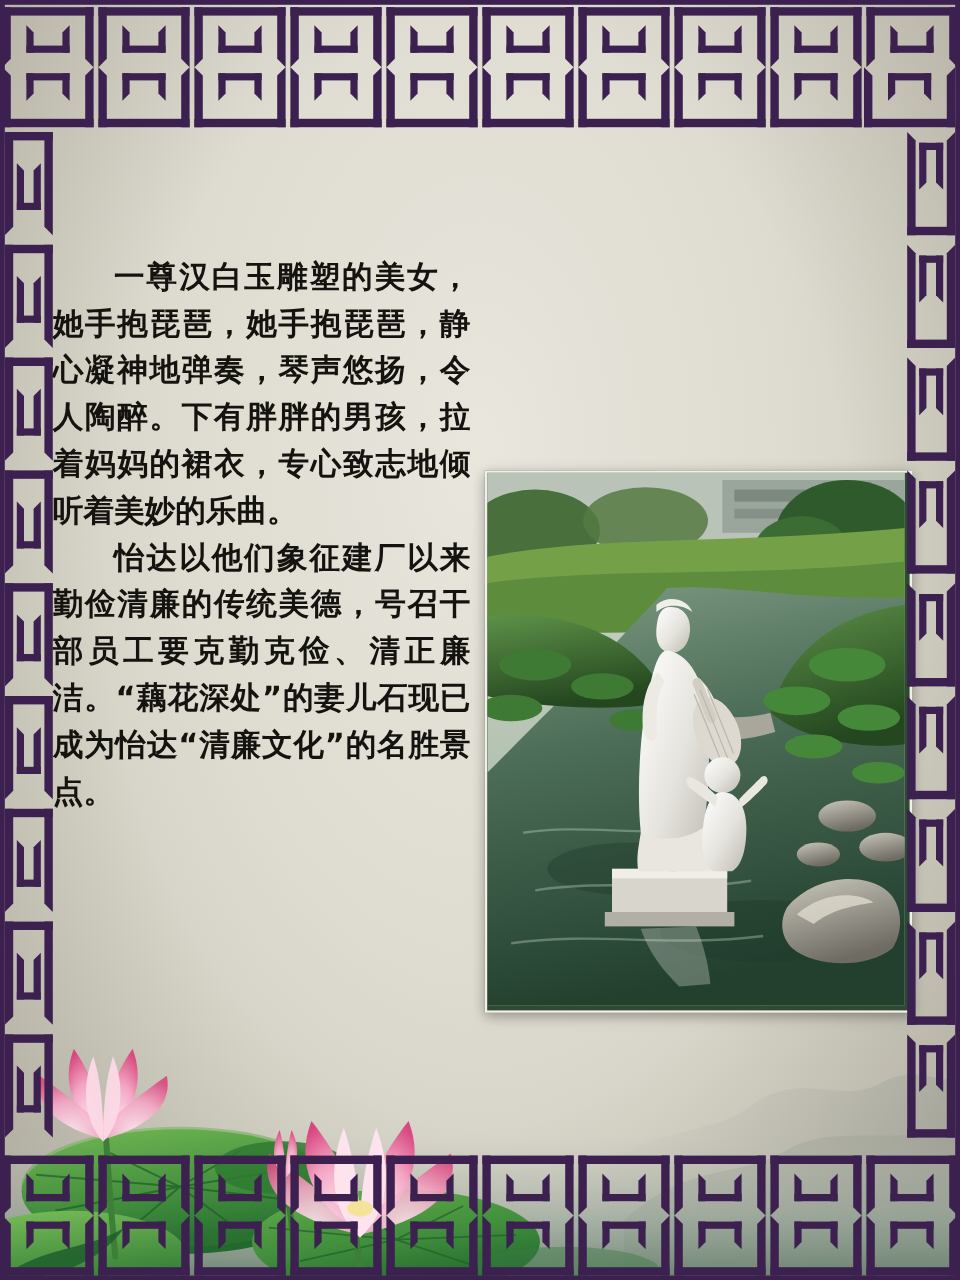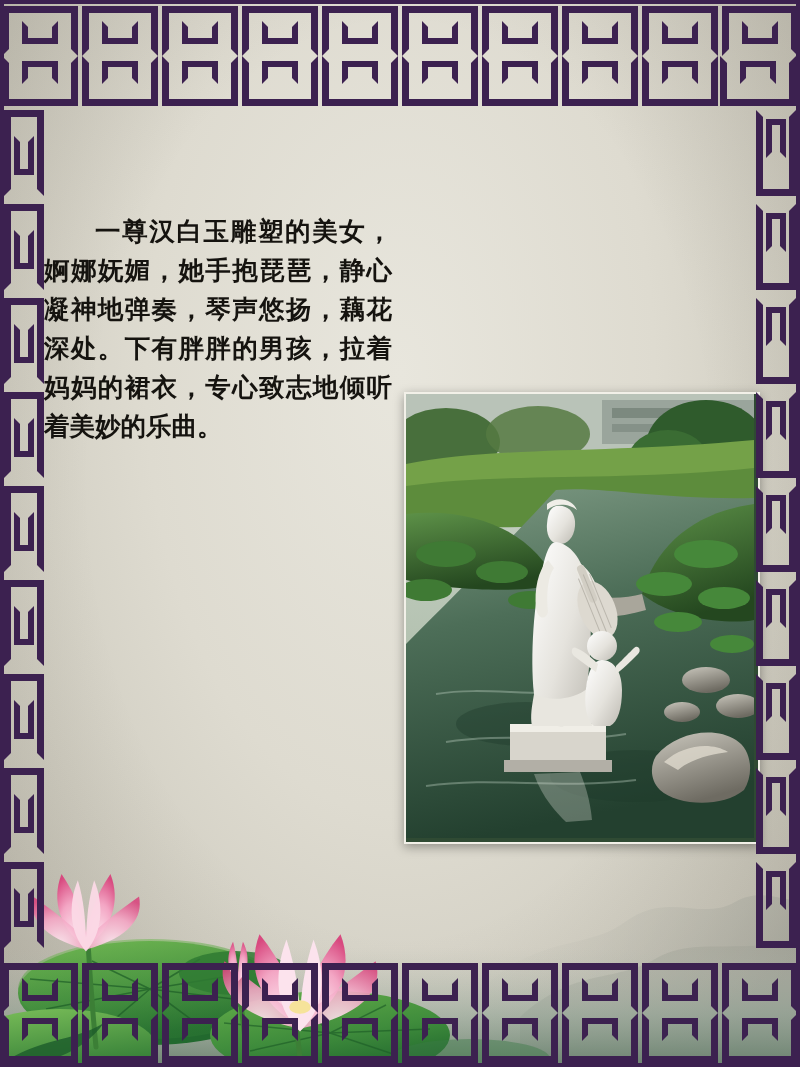--- a/index.html
+++ b/index.html
@@ -339,21 +339,22 @@
       </g>
 
       <g opacity="0.3">
         <path d="M128,380 C136,404 152,420 160,428 L186,426 C184,404 178,388 174,378 Z" fill="#eceae3"></path>
       </g>
     </svg>
   </div>
 
   <div class="body-text">
     <div class="photo-spacer"></div>
-    <p>一尊汉白玉雕塑的美女，婀娜妩媚，她手抱琵琶，静心凝神地弹奏，琴声悠扬，藕花深处。下有胖胖的男孩，拉着妈妈的裙衣，专心致志地倾听着美妙的乐曲。</p>
+    <p>一尊汉白玉雕塑的美女，她手抱琵琶，她手抱琵琶，静心凝神地弹奏，琴声悠扬，令人陶醉。下有胖胖的男孩，拉着妈妈的裙衣，专心致志地倾听着美妙的乐曲。</p>
+    <p>怡达以他们象征建厂以来勤俭清廉的传统美德，号召干部员工要克勤克俭、清正廉洁。“藕花深处”的妻儿石现已成为怡达“清廉文化”的名胜景点。</p>
   </div>
 
   <div class="border-frame">
     <div class="fret-strip fret-top" id="fretTop">
         <div class="fret-unit" style="left: 2px; top: 6px; width: 76px; height: 50px; border-color: rgb(60, 33, 80) rgb(60, 33, 80) transparent;"></div>
         <div class="fret-unit" style="left: 21.76px; top: 21px; width: 36.48px; height: 23px; border-color: transparent rgb(60, 33, 80) rgb(60, 33, 80); border-width: 6px;"></div>
         <div class="fret-unit" style="left: 2px; top: 56px; width: 76px; height: 50px; border-color: transparent rgb(60, 33, 80) rgb(60, 33, 80);"></div>
         <div class="fret-unit" style="left: 21.76px; top: 61px; width: 36.48px; height: 23px; border-color: rgb(60, 33, 80) rgb(60, 33, 80) transparent; border-width: 6px;"></div>
         <div class="fret-unit" style="left: 82px; top: 6px; width: 76px; height: 50px; border-color: rgb(60, 33, 80) rgb(60, 33, 80) transparent;"></div>
         <div class="fret-unit" style="left: 101.76px; top: 21px; width: 36.48px; height: 23px; border-color: transparent rgb(60, 33, 80) rgb(60, 33, 80); border-width: 6px;"></div>

